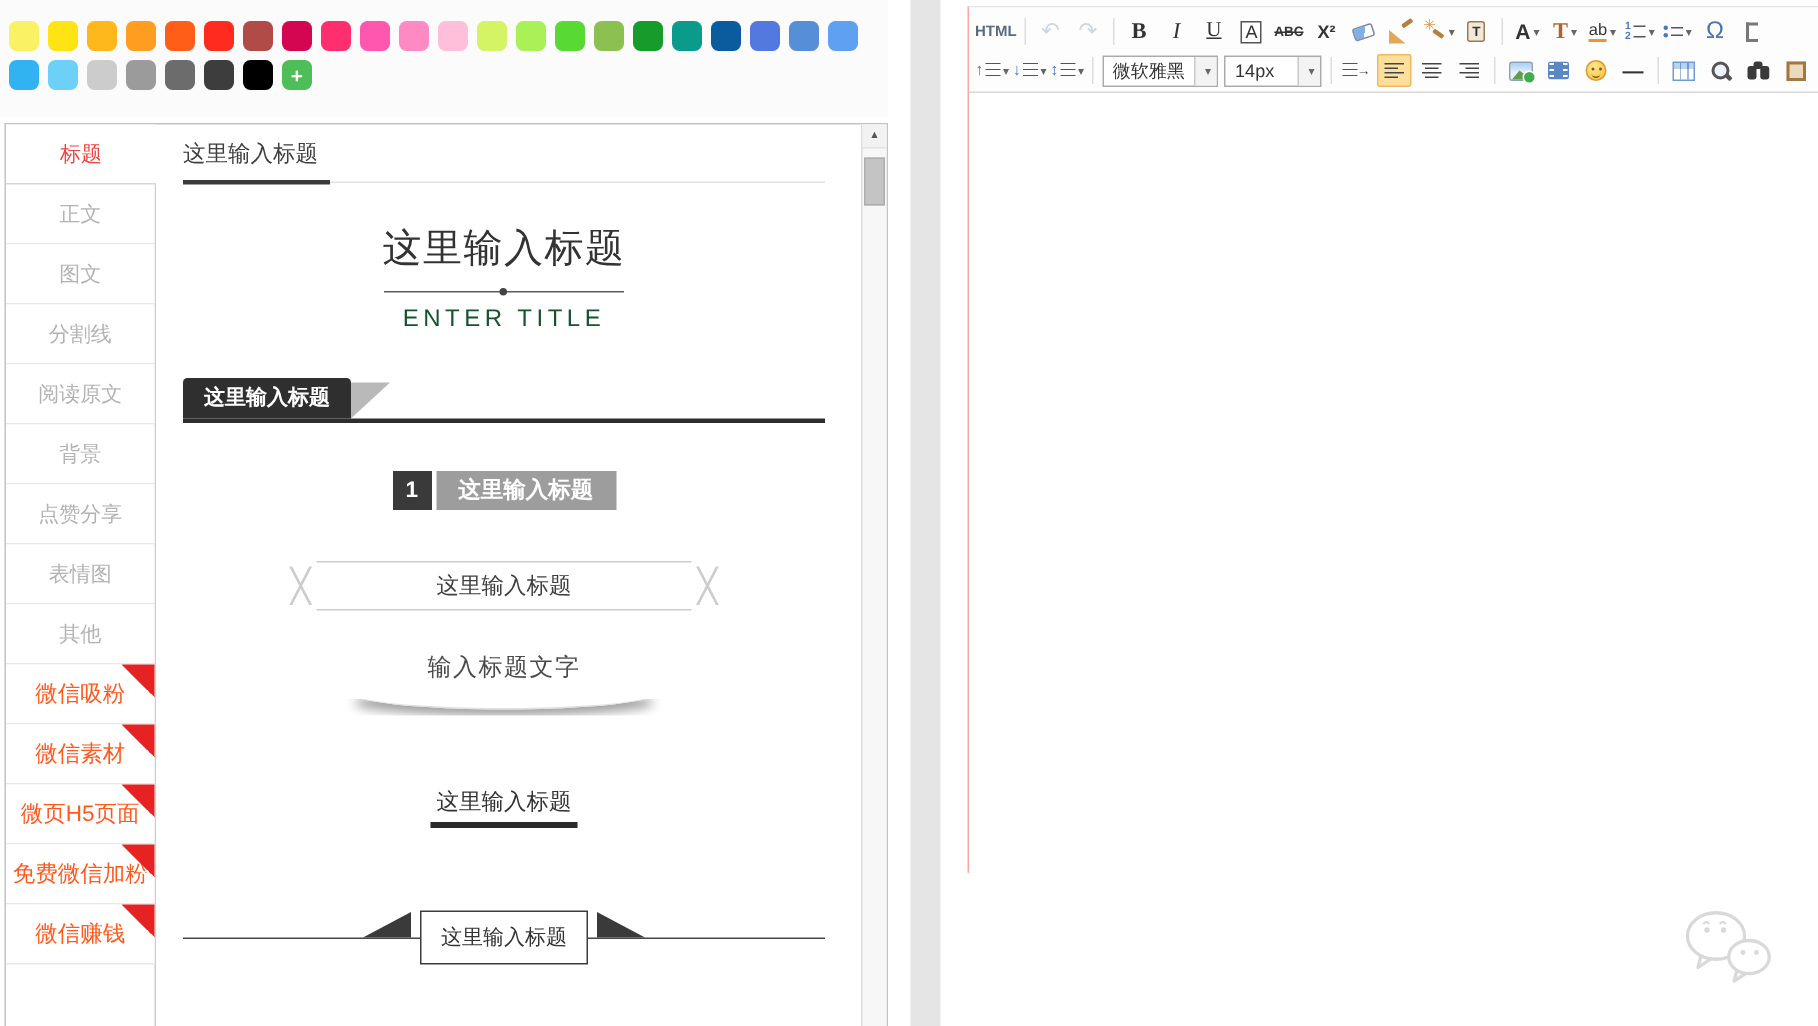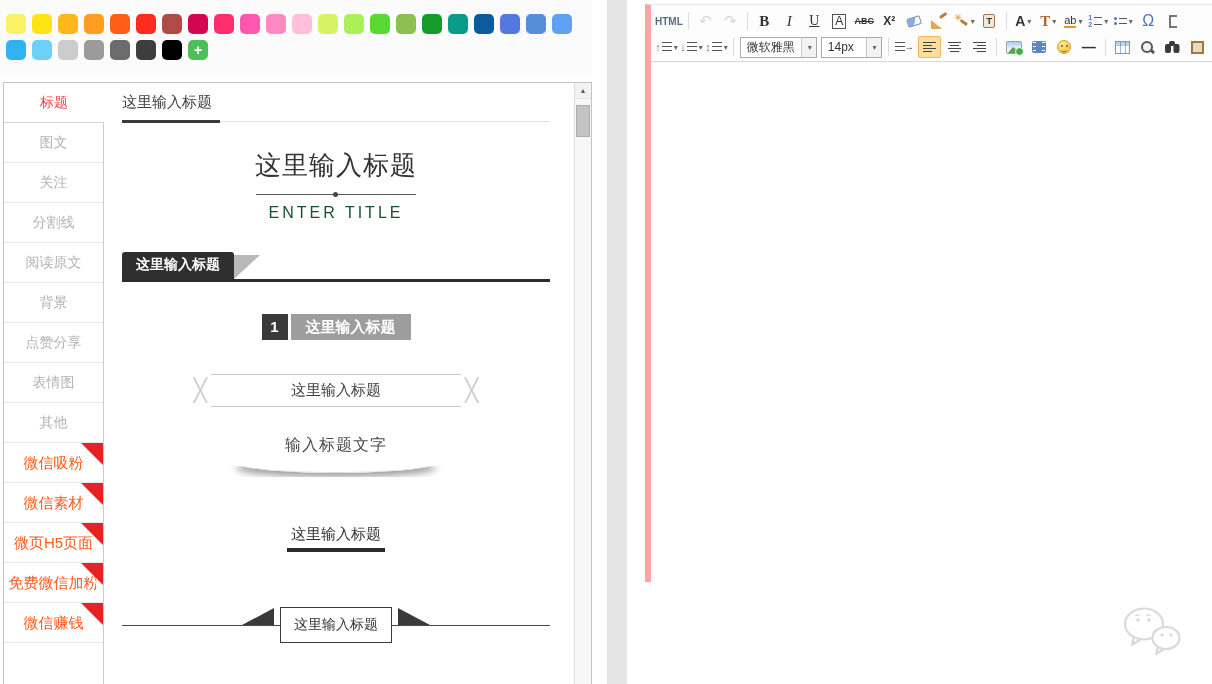--- a/index.html
+++ b/index.html
@@ -88,21 +88,21 @@
 
   
   .tpl-scroll { width:17px; flex:none; background:#f7f7f7; border-left:1px solid #dcdcdc; position:relative; }
   .tpl-scroll-up { height:16px; background:#f2f2f2; border-bottom:1px solid #e3e3e3; color:#555;
                    font-size:7px; text-align:center; line-height:16px; cursor:pointer; }
   .tpl-thumb { position:absolute; left:1px; top:22px; width:14px; height:32px; background:#c4c4c4;
                border:1px solid #adadad; cursor:grab; }
 
   
   .editor { position:absolute; left:645px; top:4px; width:567px; height:578px;
-            border-left:6px solid #fca5a5; border-top:1px solid #e4e4e4; background:#fff; }
+            border-left:1px solid #fca5a5; border-top:1px solid #e4e4e4; background:#fff; }
   .toolbar { padding:3px 2px 1px 3px; border-bottom:1px solid #d9d9d9; background:#fdfdfd; }
   .tb-row { display:flex; align-items:center; height:26px; white-space:nowrap; }
   .tbtn { min-width:23px; height:22px; display:flex; align-items:center; justify-content:center;
           border-radius:2px; cursor:pointer; margin:0 1px; color:#333; position:relative; }
   .tbtn.active { background:#fcdf9c; border:1px solid #eeb85c; }
   .tbtn.disabled { opacity:.55; }
   .tb-sep { width:1px; height:18px; background:#ddd; margin:0 4px; }
   .caret { font-size:8px; color:#666; margin-left:2px; }
   .lbl-html { font-size:10px; font-weight:bold; color:#5a6b80; letter-spacing:0; }
   .lbl-b { font-family:"Liberation Serif",serif; font-weight:bold; font-size:15px; }
@@ -233,22 +233,22 @@
       </div>
   </div>
 
   <div class="gutter">
     <div class="gutter-band"></div>
   </div>
 
   <div class="left-panel">
     <div class="sidebar" id="sidebar">
         <div class="side-item active">标题</div>
+        <div class="side-item">正文</div>
         <div class="side-item">图文</div>
-        <div class="side-item">关注</div>
         <div class="side-item">分割线</div>
         <div class="side-item">阅读原文</div>
         <div class="side-item">背景</div>
         <div class="side-item">点赞分享</div>
         <div class="side-item">表情图</div>
         <div class="side-item">其他</div>
         <div class="side-item ad">微信吸粉<div class="ad-ribbon">
             <span>AD</span>
           </div></div>
         <div class="side-item ad">微信素材<div class="ad-ribbon">

